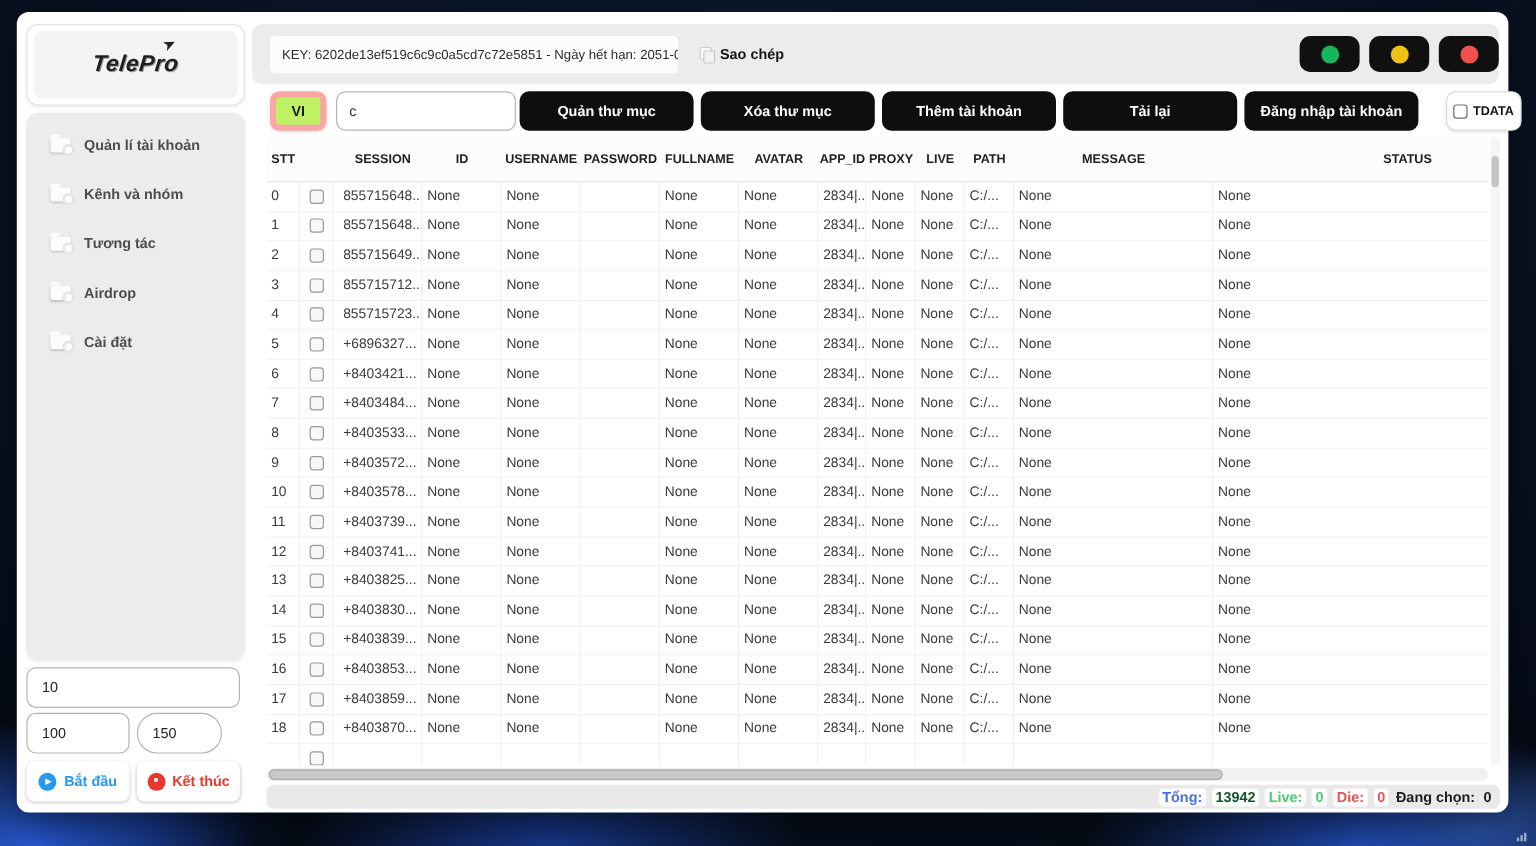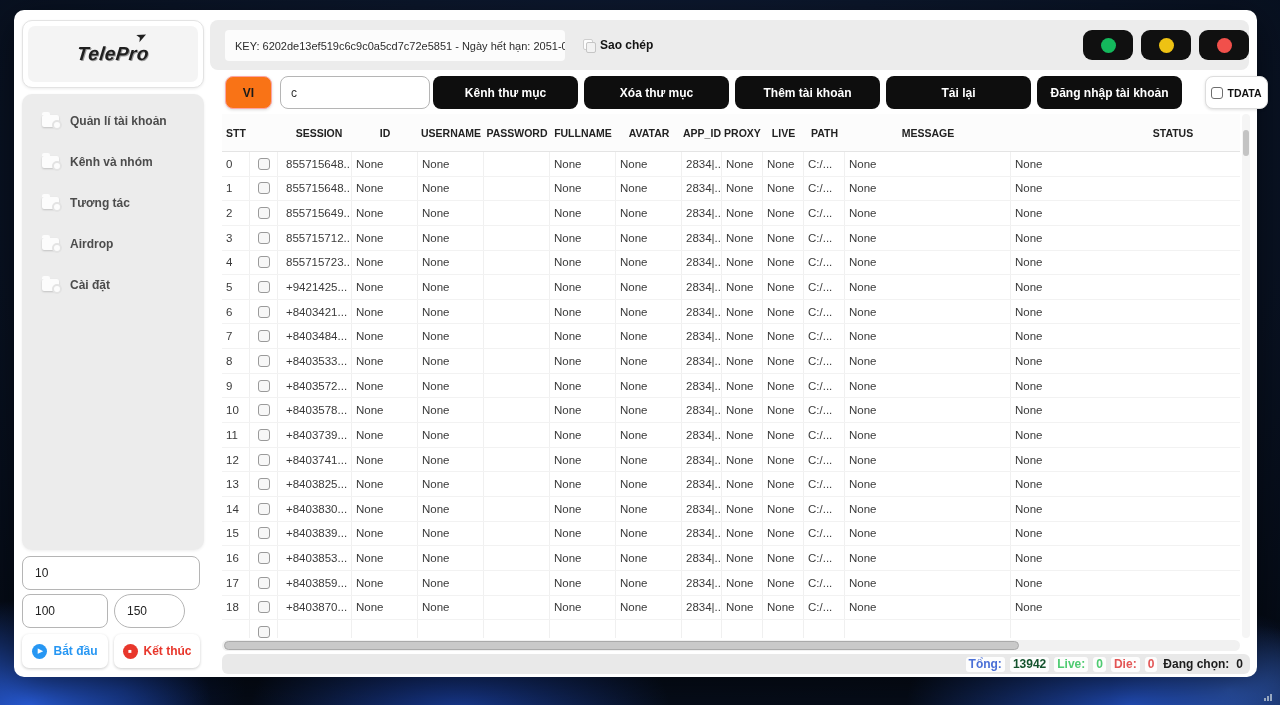--- a/index.html
+++ b/index.html
@@ -79,22 +79,22 @@
   .copy-icon::after { content:""; position:absolute; left:3px; top:3px; width:8px; height:9px;
     background:#f2f2f2; border:1px solid #c5c5c5; border-radius:2px; }
   .copy-label { font-size:12px; font-weight:800; color:#141414; }
   .tl-btn { position:absolute; top:10px; width:50px; height:30px; background:#101010; border:none;
     border-radius:9px; display:flex; align-items:center; justify-content:center; cursor:pointer; }
   .tl-dot { width:15px; height:15px; border-radius:50%; }
   .tl-g { left:873px; } .tl-y { left:931px; } .tl-r { left:989px; }
 
   
   .toolbar { position:absolute; left:196px; top:66px; width:1039px; height:33px; }
-  .lang-btn { position:absolute; left:15px; top:0; width:47px; height:33px; background:#f97316;
-    border:1px solid #fca5a5; border-radius:8px; font-weight:800; font-size:12px; color:#1a1a1a;
+  .lang-btn { position:absolute; left:15px; top:0; width:47px; height:33px; background:#bef264;
+    border:5px solid #fca5a5; border-radius:8px; font-weight:800; font-size:12px; color:#1a1a1a;
     box-shadow:0 1px 3px rgba(0,0,0,.15); cursor:pointer; font-family:inherit; }
   .folder-input { position:absolute; left:70px; top:0; width:150px; height:33px; background:#fff;
     border:1.5px solid #b5b5b5; border-radius:8px; padding-left:10px; font-size:12px; color:#333;
     outline:none; font-family:inherit; }
   .btn-row { position:absolute; left:223px; top:0; display:flex; gap:6px; }
   .blackbtn { width:145px; height:33px; background:#0e0e0e; color:#fff; border:none; border-radius:8px;
     font-weight:700; font-size:12px; cursor:pointer; white-space:nowrap; font-family:inherit; }
   .tdata { position:absolute; left:976px; top:0; width:63px; height:33px; background:#fff;
     border:1px solid #ddd; border-radius:8px; box-shadow:0 1px 3px rgba(0,0,0,.12);
     display:flex; align-items:center; justify-content:center; gap:4px; cursor:pointer;margin-left:19px; }
@@ -213,21 +213,21 @@
       </button>
       <button class="tl-btn tl-r">
         <span class="tl-dot" style="background: rgb(241, 80, 75);"></span>
       </button>
     </div>
 
     <div class="toolbar">
       <button class="lang-btn">VI</button>
       <input class="folder-input" value="c" style="">
       <div class="btn-row">
-          <button class="blackbtn">Kênh thư mục</button>
+          <button class="blackbtn">Quản thư mục</button>
           <button class="blackbtn">Xóa thư mục</button>
           <button class="blackbtn">Thêm tài khoản</button>
           <button class="blackbtn">Tải lại</button>
           <button class="blackbtn">Đăng nhập tài khoản</button>
         </div>
       <div class="tdata">
         <span class="cb"></span>
         <span class="lbl">TDATA</span>
       </div>
     </div>
@@ -338,21 +338,21 @@
             <div class="cell c-live">None</div>
             <div class="cell c-path">C:/...</div>
             <div class="cell c-message">None</div>
             <div class="cell c-status">None</div>
           </div>
           <div class="trow">
             <div class="cell c-stt">5</div>
             <div class="cell c-check">
               <span class="rowcb"></span>
             </div>
-            <div class="cell c-session">+9421425...</div>
+            <div class="cell c-session">+6896327...</div>
             <div class="cell c-id">None</div>
             <div class="cell c-username">None</div>
             <div class="cell c-password"></div>
             <div class="cell c-fullname">None</div>
             <div class="cell c-avatar">None</div>
             <div class="cell c-app_id">2834|...</div>
             <div class="cell c-proxy">None</div>
             <div class="cell c-live">None</div>
             <div class="cell c-path">C:/...</div>
             <div class="cell c-message">None</div>

